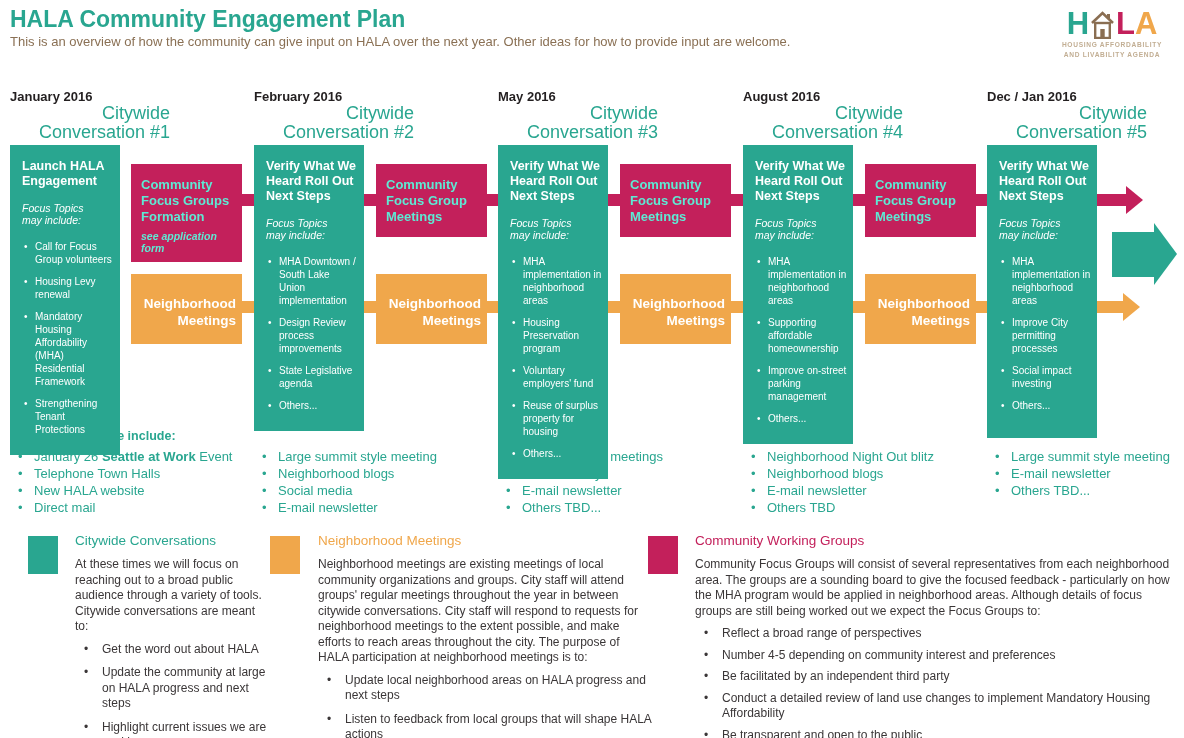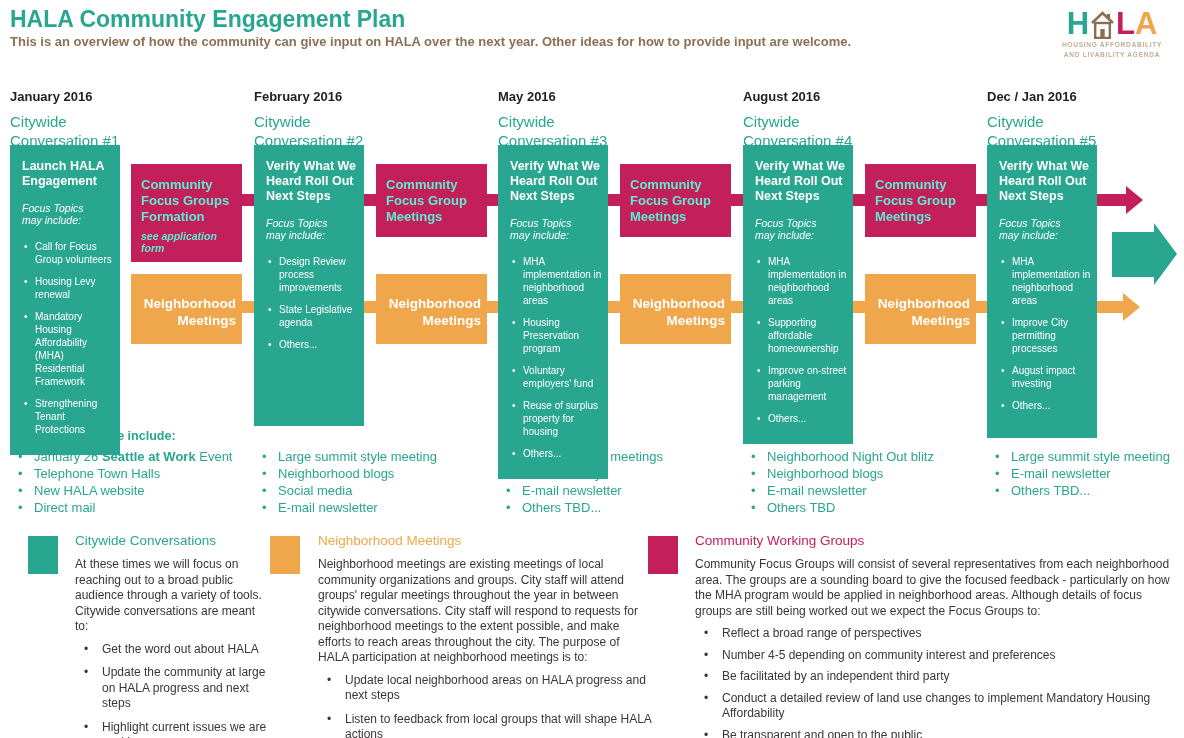--- a/index.html
+++ b/index.html
@@ -6,33 +6,33 @@
     --teal:#29a690; --pink:#c3205b; --orange:#f0a74b;
     --brown:#8a7054; --tan:#c2ae93; --ink:#2e2a2b;
   }
   *{margin:0;padding:0;box-sizing:border-box;}
   body{font-family:"Liberation Sans", sans-serif; background:#fff;}
   .page{position:relative;width:1184px;height:738px;background:#fff;overflow:hidden;padding-left:21px;}
   .prelines{white-space:pre-line;}
 
   
   .title{position:absolute;left:10px;top:6px;font-size:23px;font-weight:bold;color:var(--teal);}
-  .subtitle{position:absolute;left:10px;top:34px;font-size:13px;font-weight:bold;color:var(--brown);}
+  .subtitle{position:absolute;left:10px;top:34px;font-size:13px;font-weight:normal;color:var(--brown);}
   .logo{position:absolute;left:1056px;top:8px;width:112px;text-align:center;}
   .logo-letters{display:flex;align-items:flex-end;justify-content:center;font-weight:bold;font-size:31px;line-height:31px;}
   .logo-letters .lh{color:var(--teal);}
   .logo-letters .ll{color:var(--pink);}
   .logo-letters .la{color:var(--orange);}
   .logo-house{margin:0 1px;}
   .logo-tag{font-size:6.6px;letter-spacing:.7px;color:var(--tan);font-weight:bold;margin-top:2px;line-height:8px;}
 
   
   .col-head{position:absolute;top:89px;width:160px;}
-  .col-date{font-size:13px;font-weight:bold;color:#231f20;margin-bottom:8px;}
-  .col-sub{font-size:15px;line-height:19px;color:var(--teal);}
+  .col-date{font-size:13px;font-weight:bold;color:#231f20;margin-bottom:0;}
+  .col-sub{font-size:18px;line-height:19px;color:var(--teal);text-align:right;}
 
   
   .bar{position:absolute;height:12px;z-index:1;}
   .pink-bar{left:180px;top:194px;width:946px;background:var(--pink);}
   .orange-bar{left:180px;top:301px;width:943px;background:var(--orange);}
   .head{position:absolute;width:0;height:0;z-index:1;}
   .pink-head{left:1126px;top:186px;border-left:17px solid var(--pink);border-top:14px solid transparent;border-bottom:14px solid transparent;}
   .orange-head{left:1123px;top:293px;border-left:17px solid var(--orange);border-top:14px solid transparent;border-bottom:14px solid transparent;}
   .teal-arrow-body{position:absolute;left:1112px;top:232px;width:42px;height:45px;background:var(--teal);z-index:1;}
   .teal-arrow-head{position:absolute;left:1154px;top:223px;width:0;height:0;border-left:23px solid var(--teal);border-top:31px solid transparent;border-bottom:31px solid transparent;z-index:1;}
@@ -135,20 +135,21 @@
       <li>Strengthening Tenant Protections</li>
     </ul>
   </div>
   <div class="tealbox" style="left:254px;min-height:281px">
     <div class="tb-title prelines">Verify What We
 Heard Roll Out
 Next Steps</div>
     <div class="tb-sub prelines">Focus Topics
 may include:</div>
     <ul class="tb-list">
+      <li>MHA Downtown / South Lake Union implementation</li>
       <li>Design Review process improvements</li>
       <li>State Legislative agenda</li>
       <li>Others...</li>
     </ul>
   </div>
   <div class="tealbox" style="left:498px;min-height:288px">
     <div class="tb-title prelines">Verify What We
 Heard Roll Out
 Next Steps</div>
     <div class="tb-sub prelines">Focus Topics
@@ -176,21 +177,21 @@
   </div>
   <div class="tealbox" style="left:987px;min-height:293px">
     <div class="tb-title prelines">Verify What We
 Heard Roll Out
 Next Steps</div>
     <div class="tb-sub prelines">Focus Topics
 may include:</div>
     <ul class="tb-list">
       <li>MHA implementation in neighborhood areas</li>
       <li>Improve City permitting processes</li>
-      <li>August impact investing</li>
+      <li>Social impact investing</li>
       <li>Others...</li>
     </ul>
   </div>
 
   <div class="pinkbox" style="left:131px">
     <div class="pb-title prelines">Community
 Focus Groups
 Formation</div>
     <div class="pb-note">see application form</div>
   </div>

